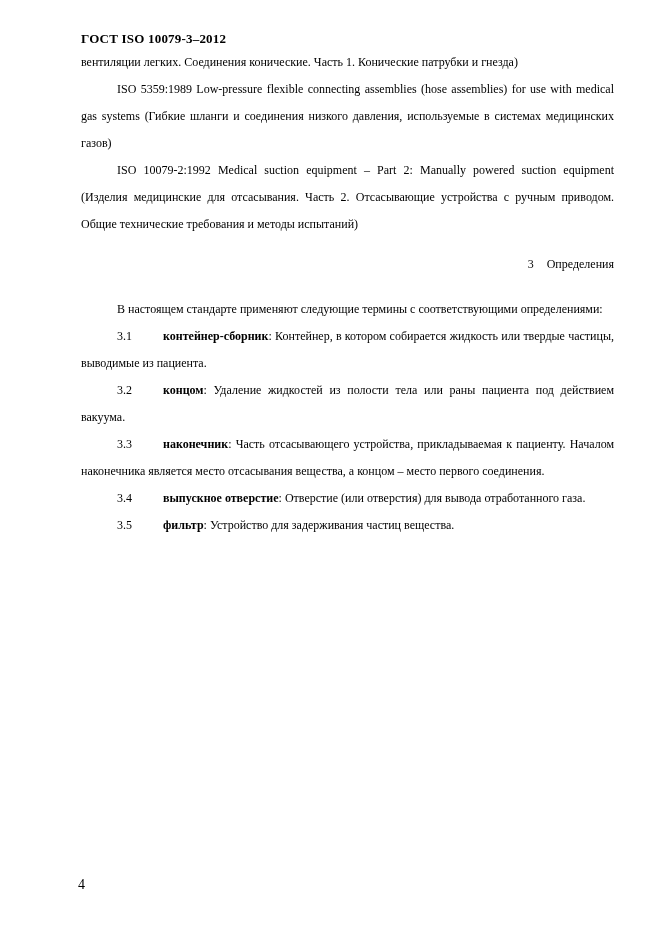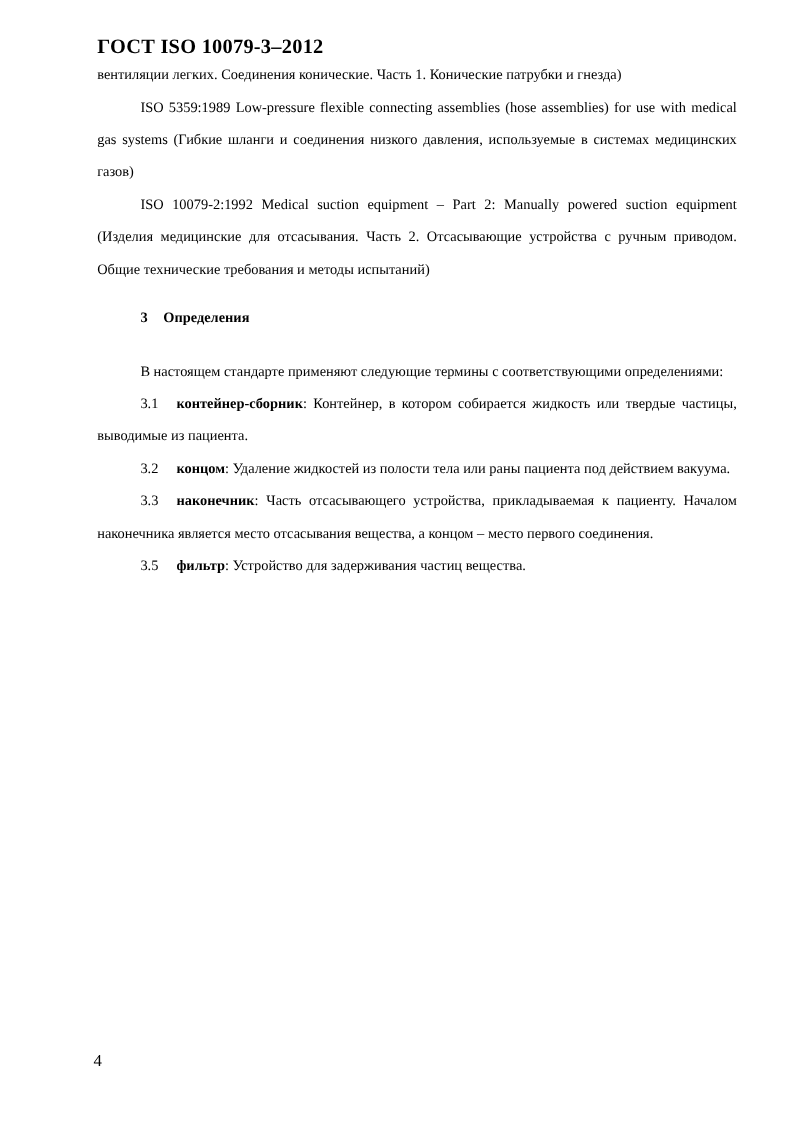--- a/index.html
+++ b/index.html
@@ -13,21 +13,21 @@
     height: 936px;
     background: #ffffff;
     color: #000000;
     font-family: "Liberation Serif", "DejaVu Serif", serif;
     overflow: hidden;
   }
   .doc-header {
     position: absolute;
     left: 81px;
     top: 31px;
-    font-size: 17px;
+    font-size: 13px;
     font-weight: bold;
     line-height: 16px;
     letter-spacing: 0.2px;
     white-space: nowrap;
   }
   .doc-body {
     position: absolute;
     left: 81px;
     top: 49px;
     width: 533px;
@@ -38,28 +38,28 @@
   .doc-body p {
     margin: 0;
     padding: 0;
     text-indent: 36px;
   }
   .doc-body p.no-indent {
     text-indent: 0;
   }
   .section-heading {
     margin: 13px 0 18px 0 !important;
-    font-weight: bold;
-    text-align: left;
+    font-weight: normal;
+    text-align: right;
   }
   .section-heading .section-title {
     margin-left: 13px;
   }
   .def-num {
-    margin-right: 15px;
+    margin-right: 31px;
   }
   .term {
     font-weight: bold;
   }
   .page-number {
     position: absolute;
     left: 78px;
     top: 876px;
     font-size: 14px;
     line-height: 18px;
@@ -85,20 +85,21 @@
     <p class="section-heading"><span>3</span><span class="section-title">Определения</span></p>
 
     <p>В настоящем стандарте применяют следующие термины с соответствующими определениями:</p>
 
     <p class="definition"><span class="def-num">3.1</span><span class="term">контейнер-сборник</span><span>: Контейнер, в котором собирается жидкость или твердые частицы, выводимые из пациента.</span></p>
 
     <p class="definition"><span class="def-num">3.2</span><span class="term">концом</span><span>: Удаление жидкостей из полости тела или раны пациента под действием вакуума.</span></p>
 
     <p class="definition"><span class="def-num">3.3</span><span class="term">наконечник</span><span>: Часть отсасывающего устройства, прикладываемая к пациенту. Началом наконечника является место отсасывания вещества, а концом – место первого соединения.</span></p>
 
+    <p class="definition"><span class="def-num">3.4</span><span class="term">выпускное отверстие</span><span>: Отверстие (или отверстия) для вывода отработанного газа.</span></p>
 
     <p class="definition"><span class="def-num">3.5</span><span class="term">фильтр</span><span>: Устройство для задерживания частиц вещества.</span></p>
 
   </div>
 
   <div class="page-number">4</div>
 
 </div>
 
 </body></html>

